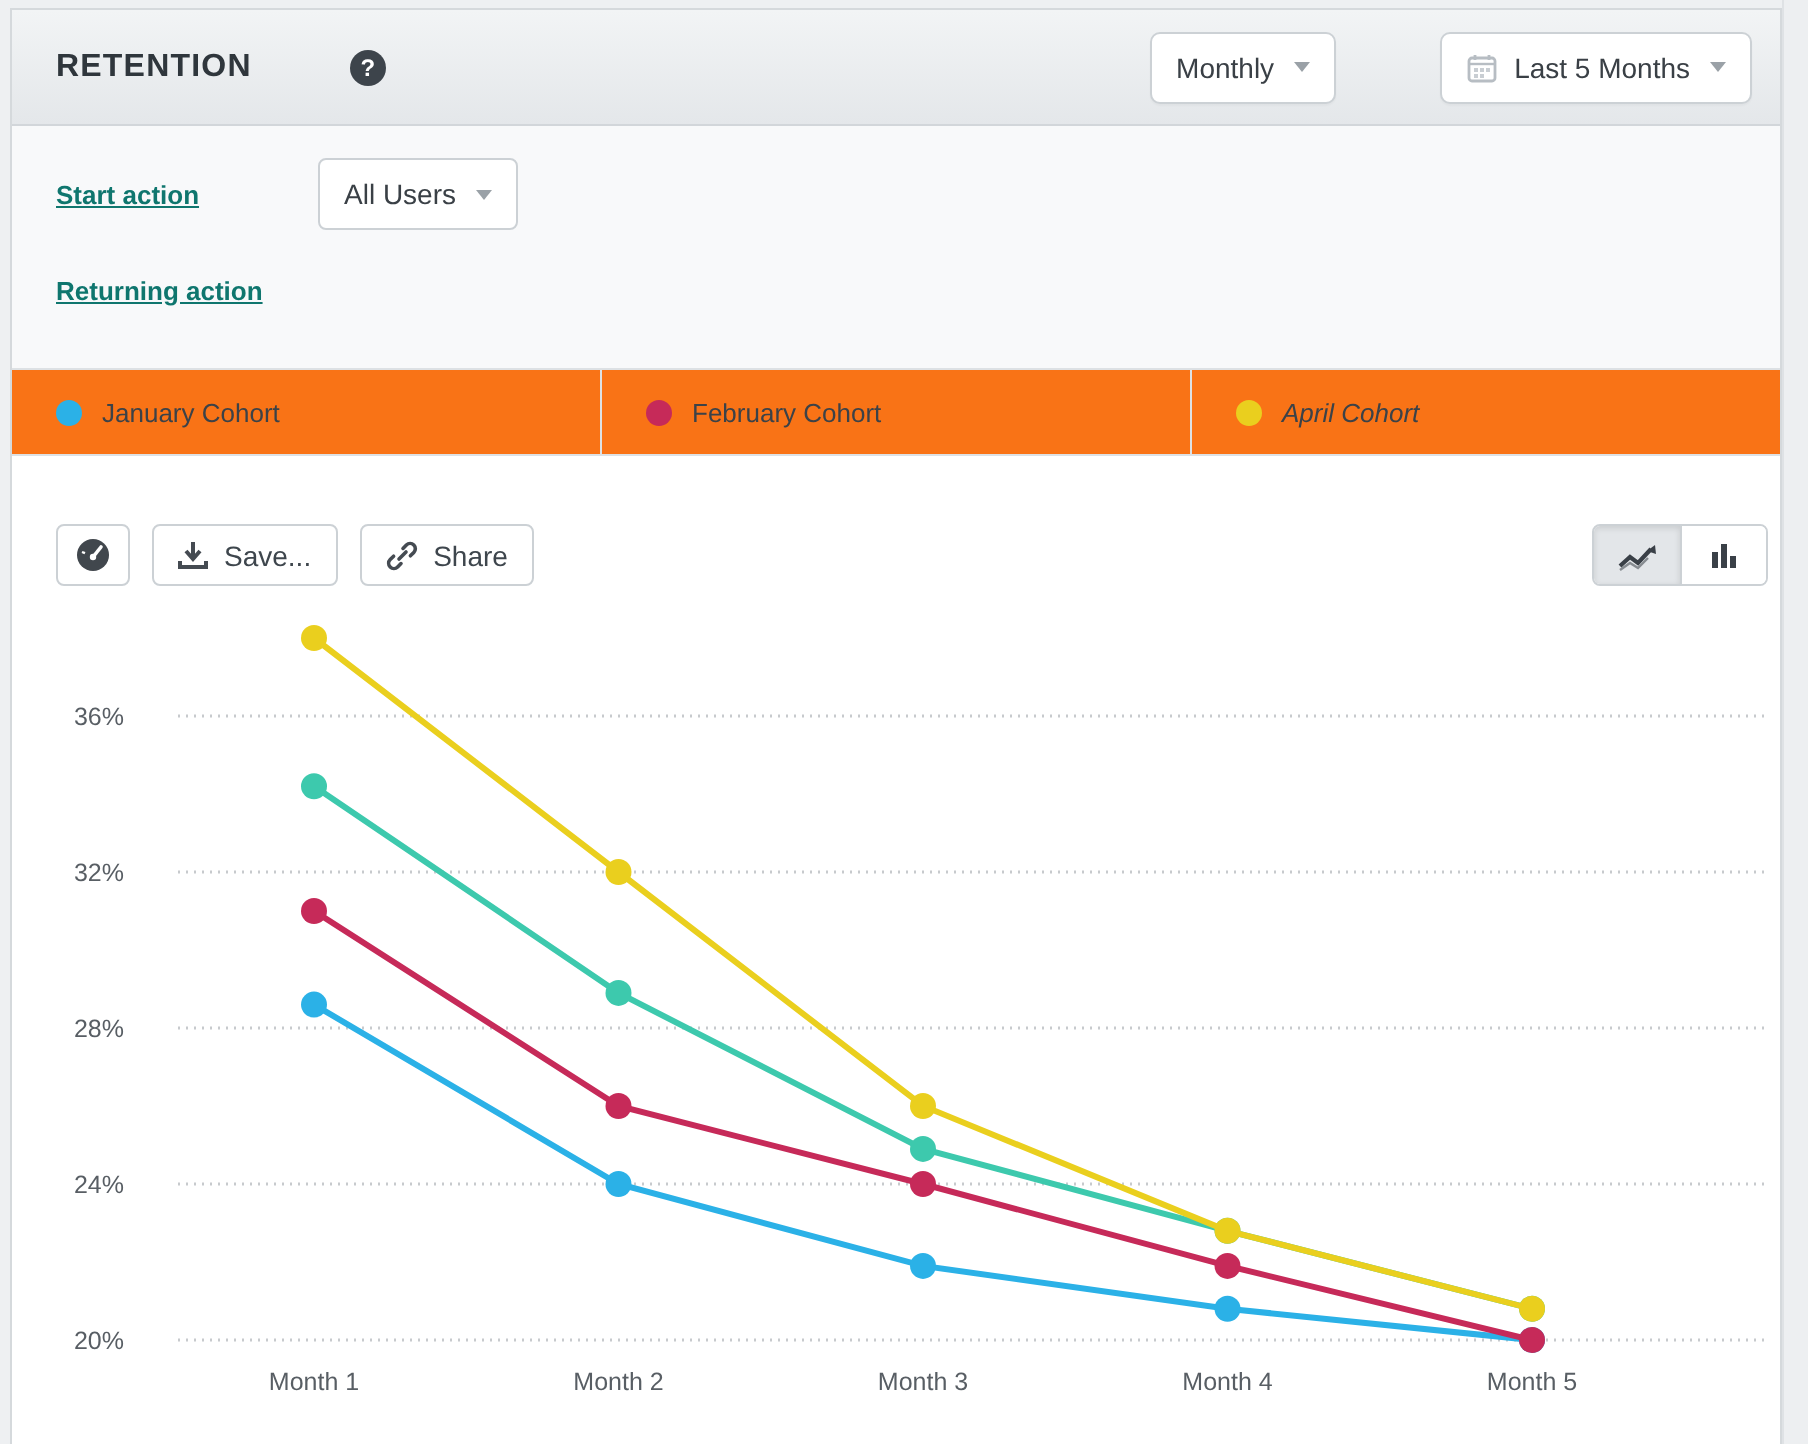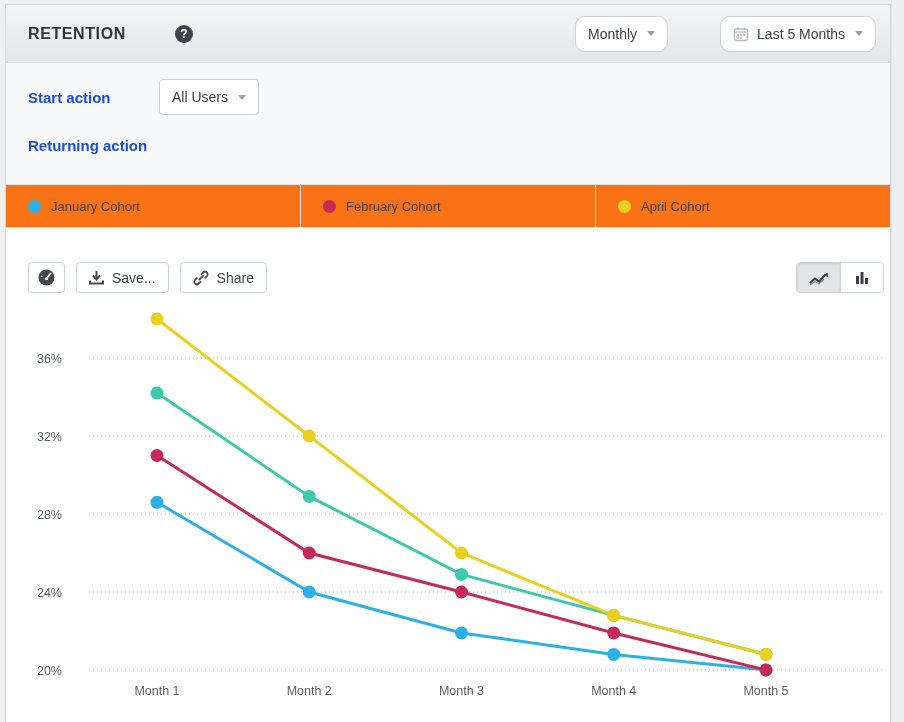--- a/index.html
+++ b/index.html
@@ -28,54 +28,54 @@
     display:flex; align-items:center; padding:0 14px 0 22px;gap:42px;
   }
   .hdr-title { font-size:16px; font-weight:700; letter-spacing:0.6px; color:#2f363c; }
   .help-badge {
     width:18px; height:18px; border-radius:50%; background:#3d444b; color:#fff;
     font-size:12px; font-weight:700; display:inline-flex; align-items:center;
     justify-content:center; margin-left:7px; cursor:default;
   }
   .hdr-spacer { flex:1; }
   .dd-btn {
-    height:36px; background:#fff; border:1px solid #ccd1d5; border-radius:10px;
+    height:36px; background:#fff; border:1px solid #ccd1d5; border-radius:5px;
     display:inline-flex; align-items:center; padding:0 12px; font-size:14px;
     color:#3a4046; cursor:pointer; box-shadow:0 1px 1px rgba(0,0,0,0.03);
   }
   .dd-btn + .dd-btn { margin-left:10px; }
   .chev {
     width:0; height:0; border-left:4px solid transparent; border-right:4px solid transparent;
     border-top:5px solid #9aa1a7; margin-left:10px; display:inline-block;
   }
   .cal-icon { margin-right:8px; display:inline-flex; }
 
   
   .filters {
     height:121px; background:#f8f9fa; padding:16px 0 0 22px;
   }
   .filter-row { display:flex; align-items:center; height:36px; margin-bottom:12px; }
-  .filter-label { width:131px; font-size:15px; font-weight:700; color:#1d4ed8; }
+  .filter-label { width:131px; font-size:13px; font-weight:700; color:#0f766e;text-decoration:underline; }
   .filter-dd {
     height:36px; background:#fff; border:1px solid #ccd1d5; border-radius:4px;
     display:inline-flex; align-items:center; padding:0 12px; font-size:14px;
     color:#3a4046; cursor:pointer;
   }
 
   
   .legend {
     height:44px; background:#f97316;
     border-top:1px solid #dde1e4; border-bottom:1px solid #dde1e4;
     display:flex;
   }
   .legend-item {
     flex:1; display:flex; align-items:center; padding-left:22px;
     border-right:1px solid #dde1e4; font-size:13px; color:#3c4248; cursor:pointer;
   }
-  .legend-item:last-child { border-right:none; }
+  .legend-item:last-child { border-right:none;font-style:italic; }
   .legend-dot { width:13px; height:13px; border-radius:50%; margin-right:10px; flex:0 0 13px; }
 
   
   .chart-section { position:relative; height:494px; background:#fff; }
   .chart-toolbar {
     position:absolute; left:22px; right:6px; top:16px; height:32px;
     display:flex; align-items:flex-start; z-index:2;margin-top:18px;
   }
   .tool-btn {
     height:31px; background:#fff; border:1px solid #ccd1d5; border-radius:4px;

